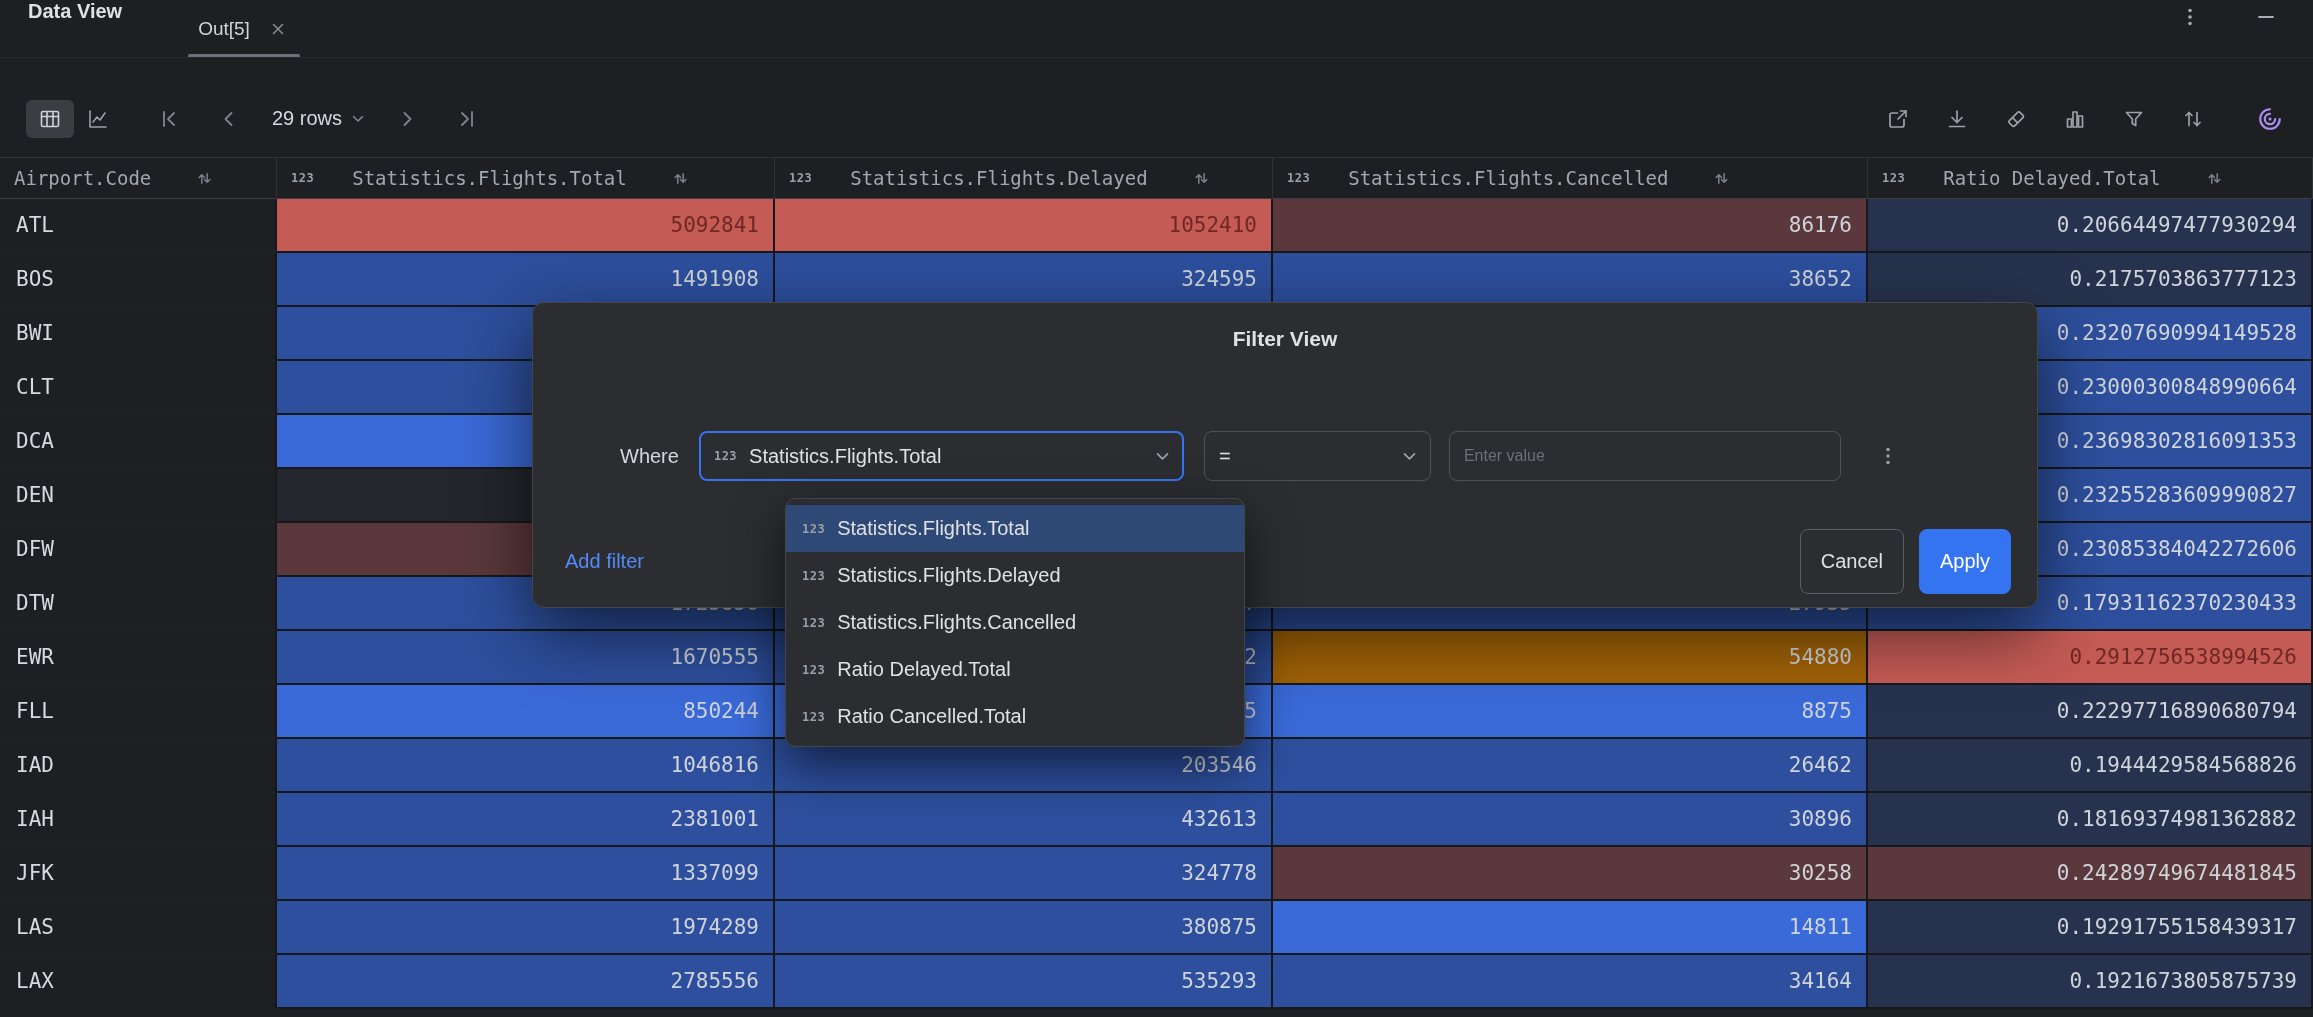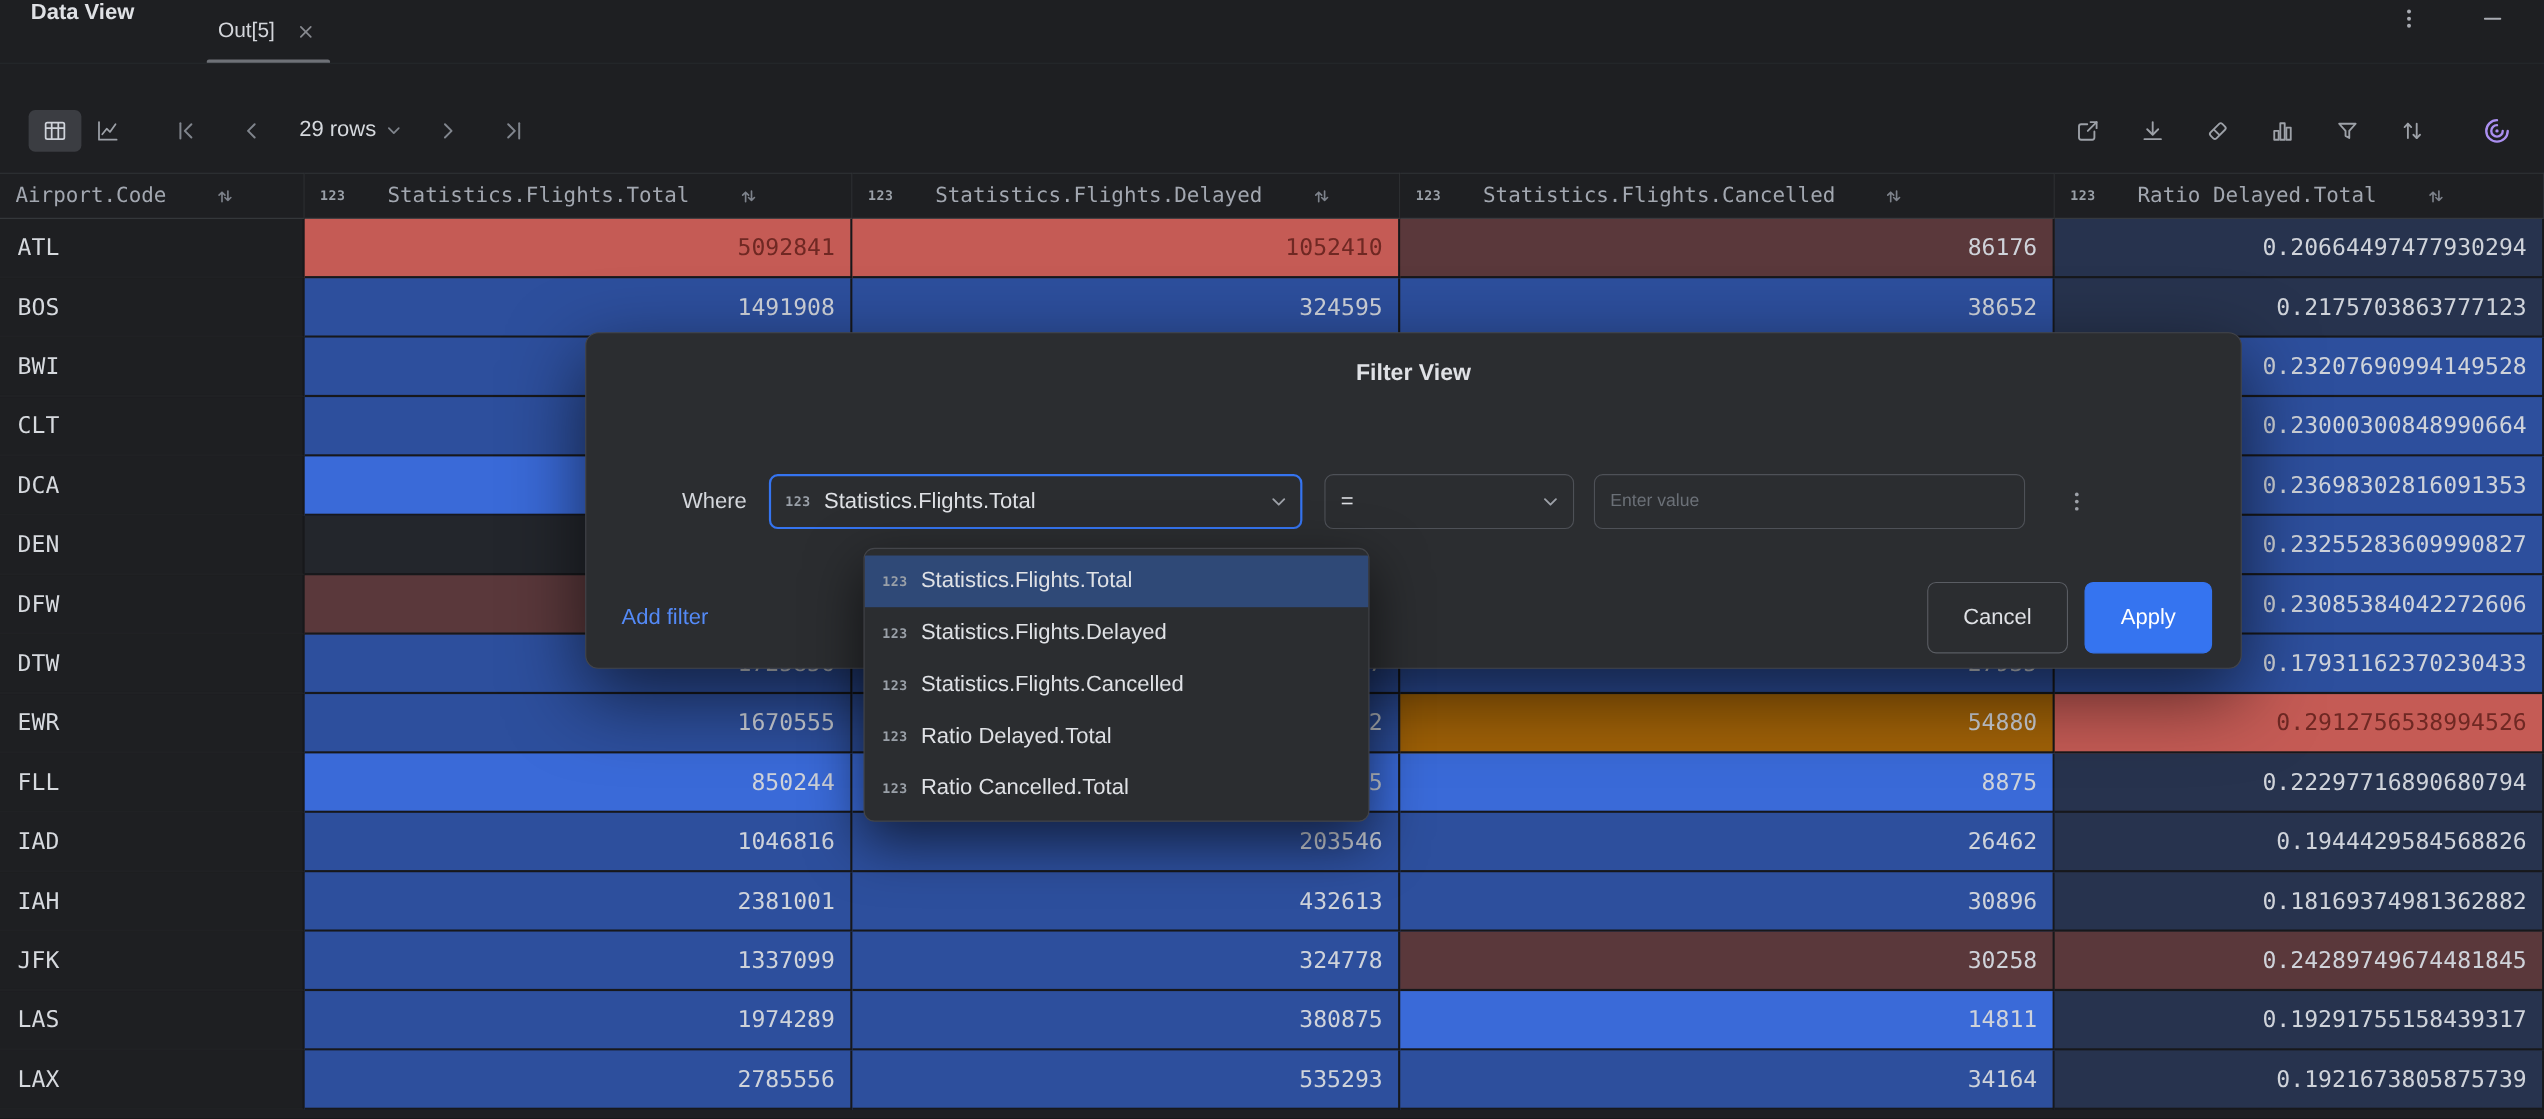--- a/index.html
+++ b/index.html
@@ -49,21 +49,21 @@
   .combo .spacer{flex:1;}
   .field-combo{width:485px;margin-right:20px;}
   .op-combo{width:227px;margin-right:18px;}
   .value-input{width:392px;height:50px;box-sizing:border-box;background:#2b2d30;border:1px solid #4e5157;border-radius:8px;
                padding:0 14px;font-size:16px;color:#dfe1e5;font-family:"Liberation Sans",sans-serif;margin-right:30px;outline:none;}
   .value-input::placeholder{color:#6b7077;}
   .footer-row{position:absolute;left:32px;right:26px;top:233px;height:50px;display:flex;align-items:center;}
   .add-filter{font-size:20px;color:#548af7;cursor:pointer;text-decoration:none;}
   .footer-spacer{flex:1;}
   .btn{height:65px;box-sizing:border-box;border-radius:8px;display:flex;align-items:center;justify-content:center;
-       font-size:20px;padding:0 32px;cursor:pointer;font-family:"Liberation Sans",sans-serif;}
+       font-size:20px;padding:0 20px;cursor:pointer;font-family:"Liberation Sans",sans-serif;}
   .btn-secondary{border:1px solid #5a5d63;color:#dfe1e5;background:transparent;margin-right:15px;}
   .btn-primary{background:#3574f0;color:#ffffff;border:1px solid #3574f0;}
 
   
   .popup{position:absolute;left:785px;top:498px;width:458px;background:#2b2d30;border:1px solid #43454a;
          border-radius:10px;box-shadow:0 18px 50px rgba(0,0,0,.6);z-index:30;padding:6px 0;overflow:hidden;}
   .popup-item{height:47px;display:flex;align-items:center;gap:12px;padding:0 16px;font-size:20px;color:#dfe1e5;cursor:pointer;}
   .popup-item.selected{background:#2f4977;}
 
   svg{display:block;}

